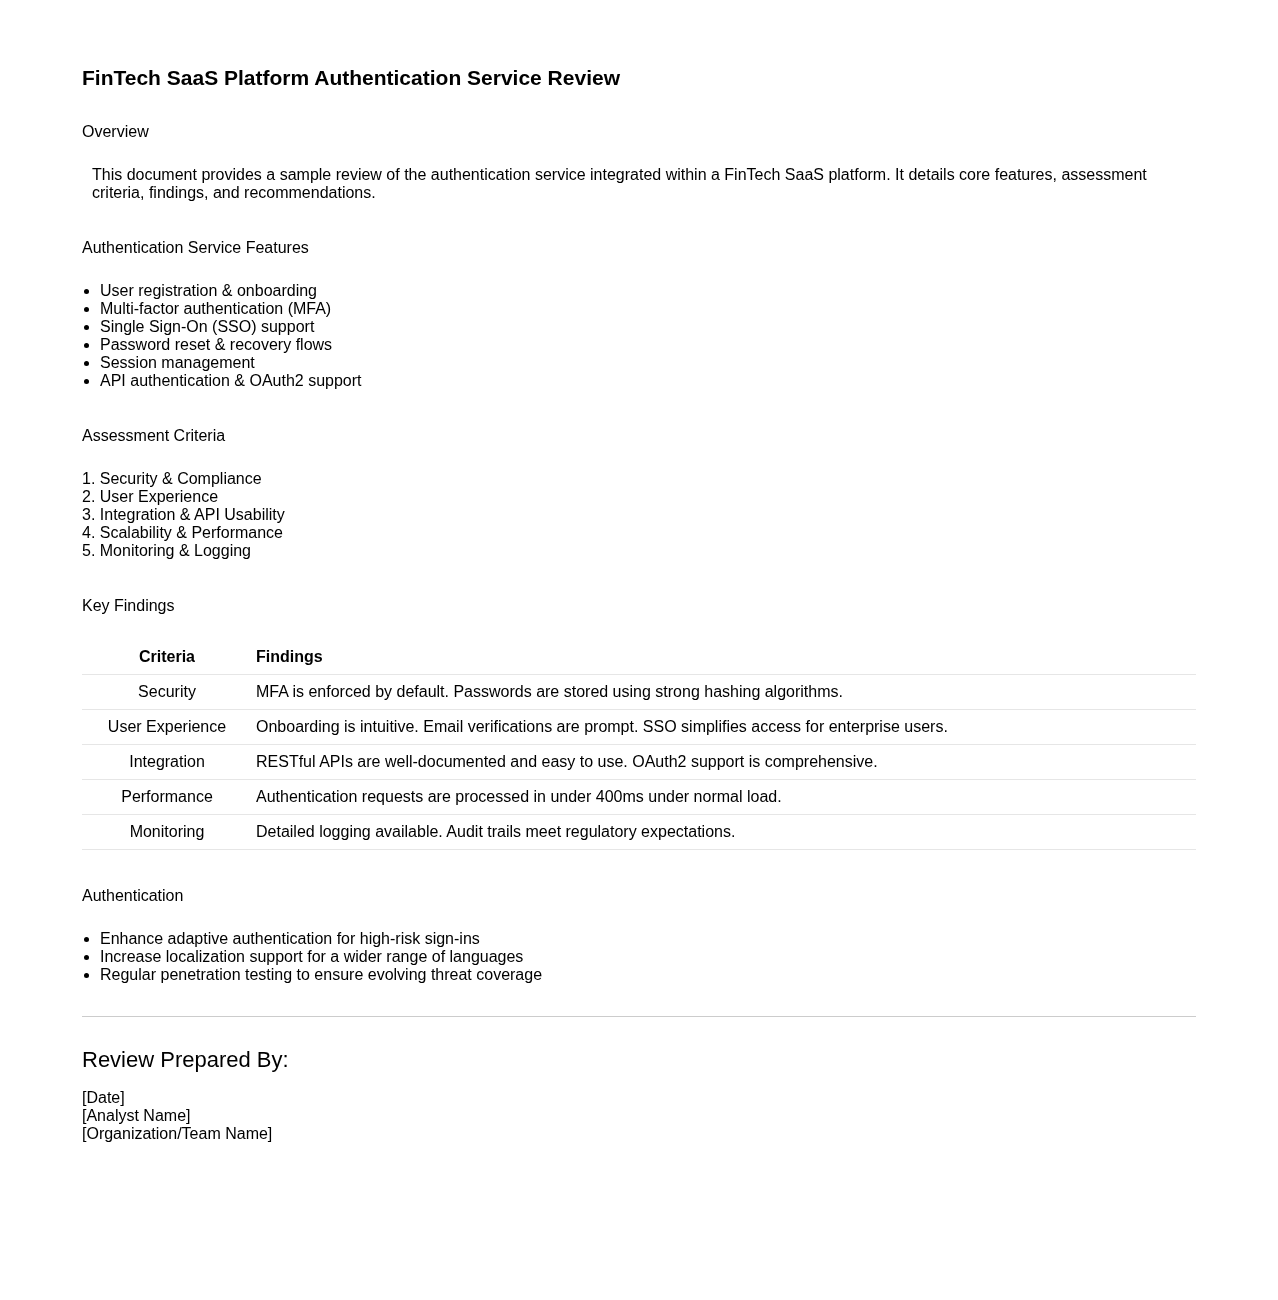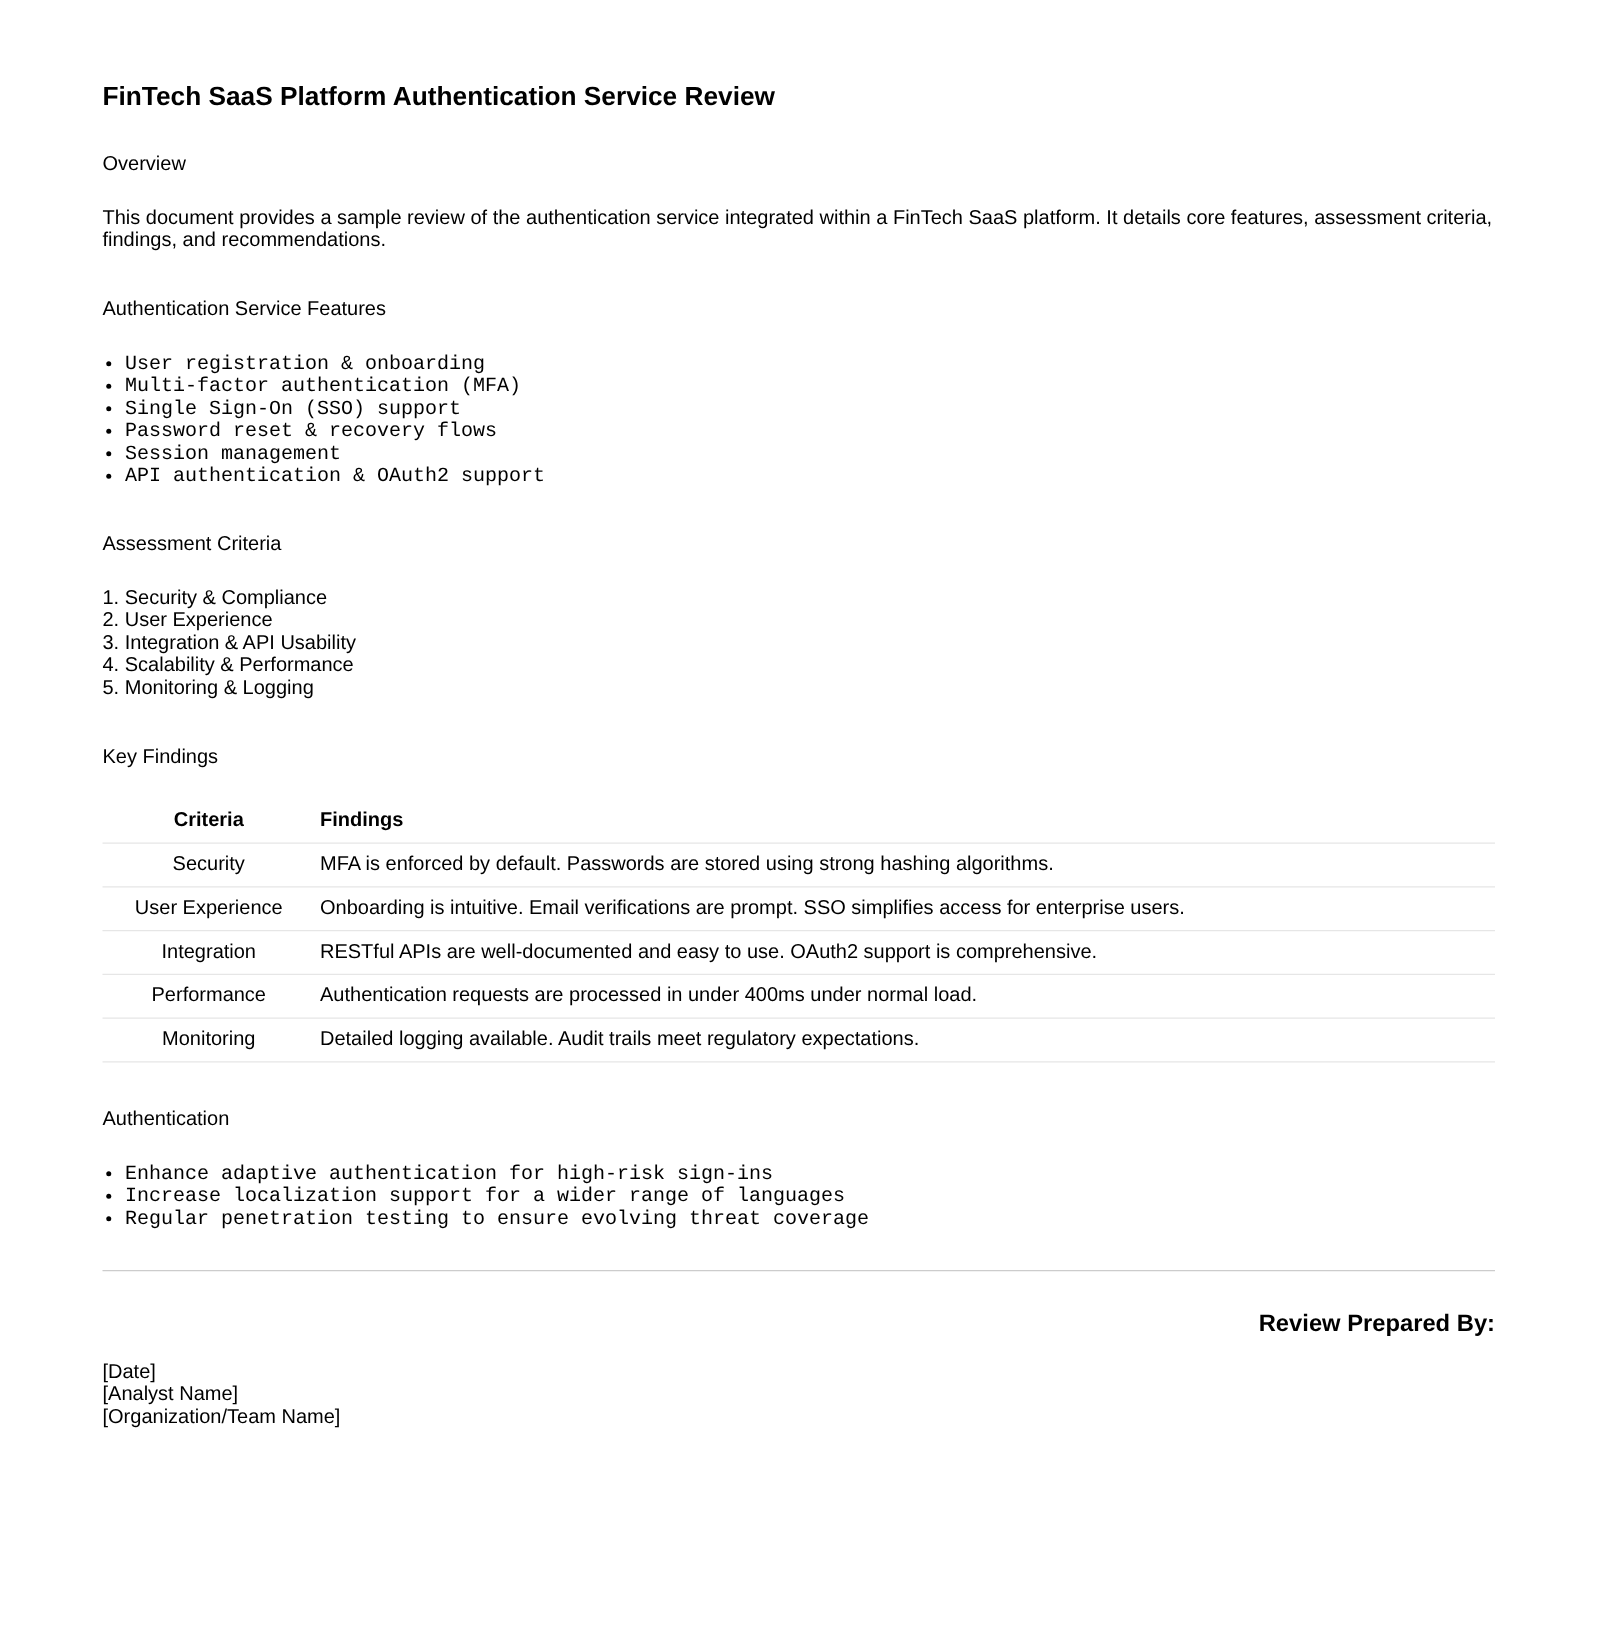--- a/index.html
+++ b/index.html
@@ -20,32 +20,30 @@
     font-weight: bold;
     margin: 0 0 20px 0;
   }
   h2 {
     font-size: 16px;
     line-height: 28px;
     font-weight: normal;
     margin: 0 0 20px 0;
   }
   h3 {
-    font-size: 19px;
+    font-size: 22px;
     line-height: 22px;
-    font-weight: bold;
+    font-weight: normal;
     margin: 0 0 18px 0;
-    text-align: right;
   }
-  p { margin: 0 0 32px 0; }
+  p { margin: 0 0 32px 10px; }
   ul.bullets {
     margin: 0 0 32px 0;
     padding-left: 18px;
     list-style: disc;
-    font-family: Liberation Mono, monospace;
   }
   ul.bullets li { line-height: 18px; }
   ol.numbered {
     margin: 0 0 32px 0;
     padding: 0;
     list-style: none;
   }
   ol.numbered li { line-height: 18px; }
   table {
     width: 100%;

